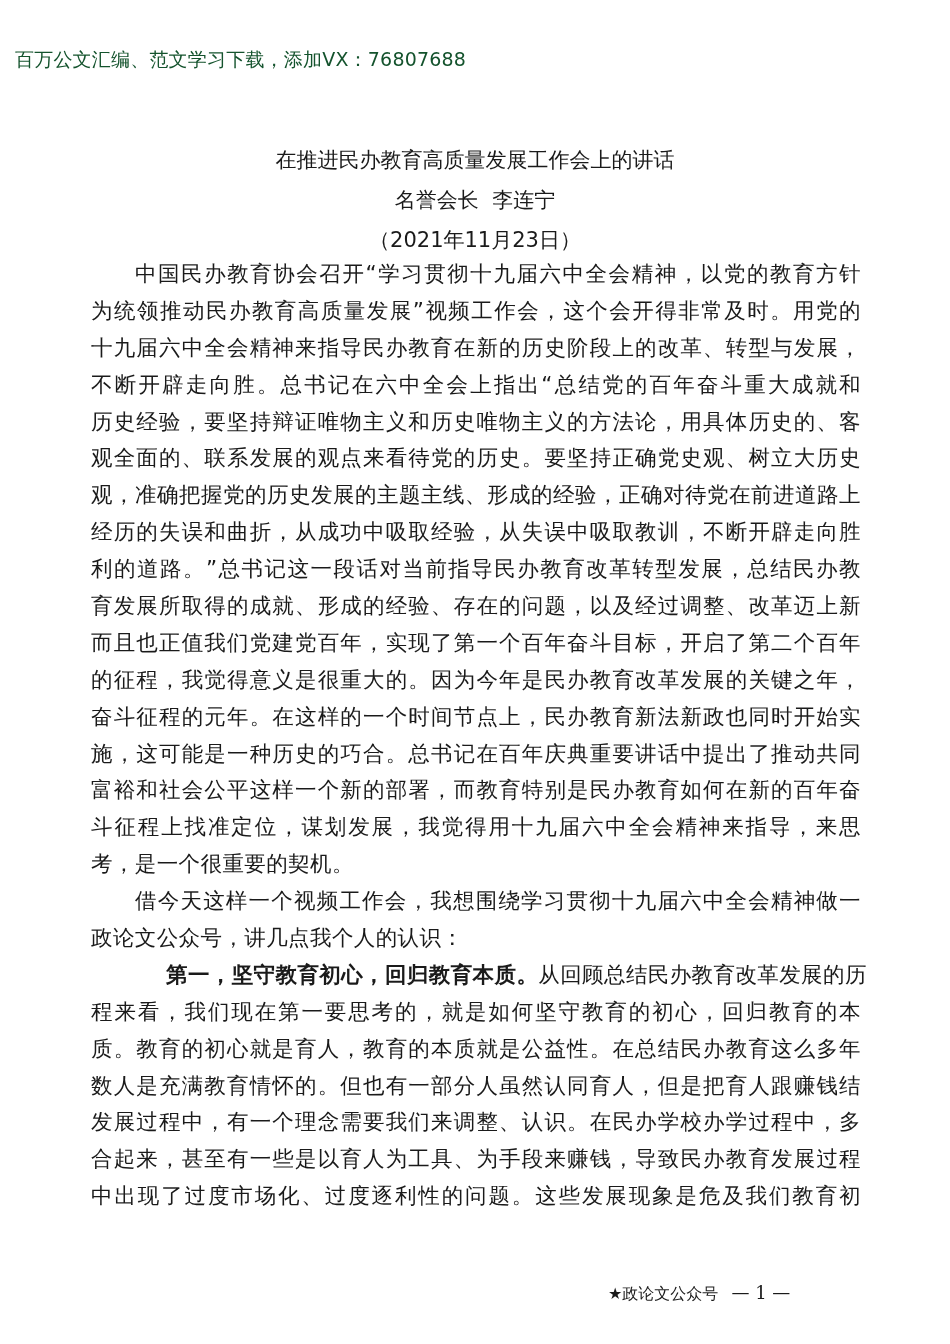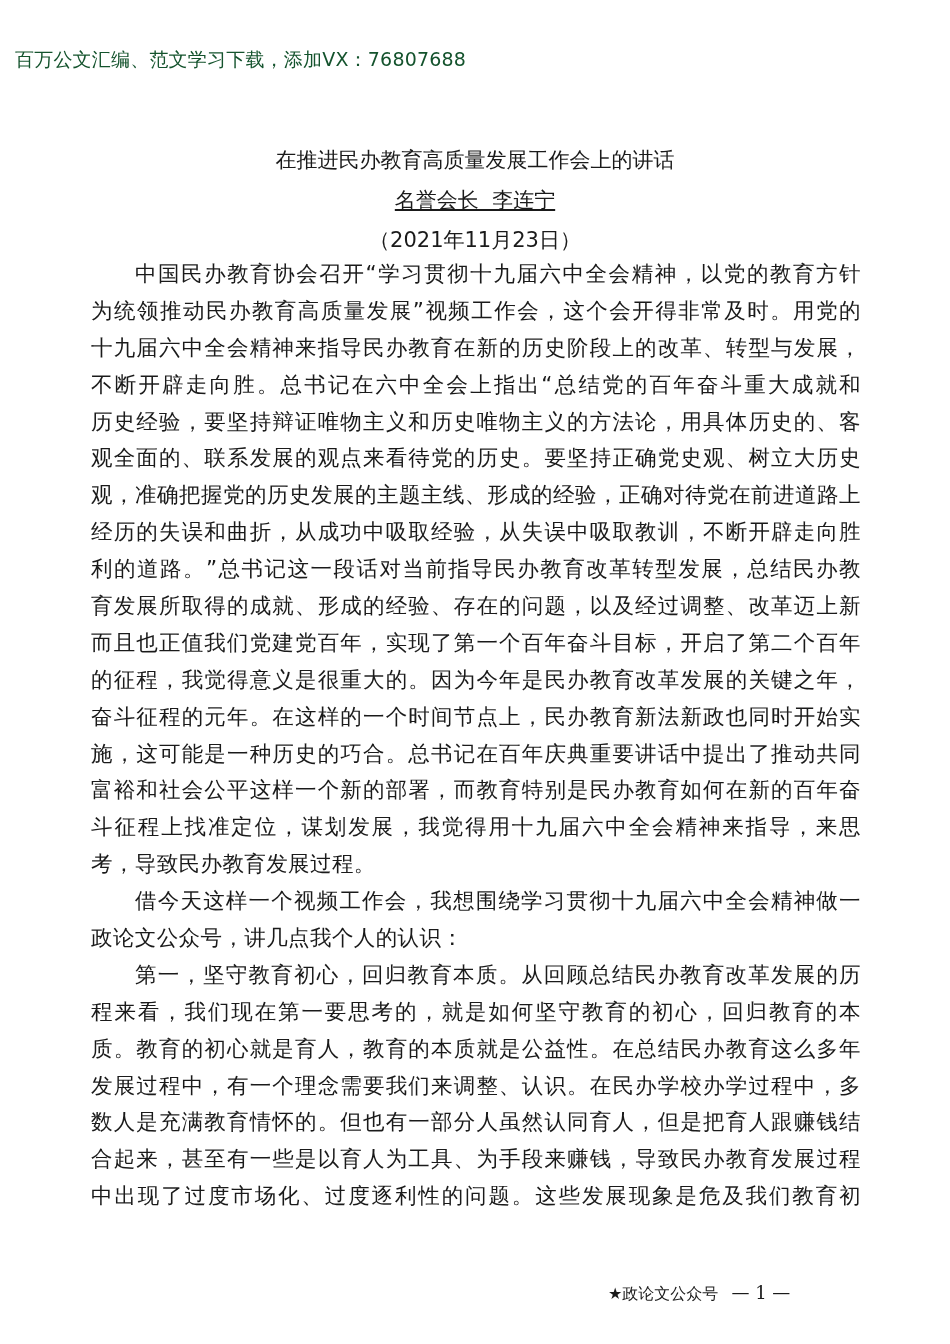--- a/index.html
+++ b/index.html
@@ -63,21 +63,22 @@
       height: 36.9px;
       text-align-last: justify;
     }
     .line.last {
       text-align-last: left;
     }
     .indent {
       padding-left: 44px;
     }
     .bold {
-      font-weight: normal;
+      font-weight: bold;
+      margin-left: 31px;
     }
     .footer {
       position: absolute;
       top: 1281px;
       left: 608px;
       font-size: 16px;
       line-height: 24px;
       white-space: nowrap;
     }
     .footer .page-num {
@@ -88,21 +89,21 @@
   </style>
 </head>
 <body>
 
 <div class="page">
 
   <div class="watermark">百万公文汇编、范文学习下载，添加VX：76807688</div>
 
   <div class="title-block">
     <div>在推进民办教育高质量发展工作会上的讲话</div>
-    <div style="white-space:pre;text-decoration:underline;">名誉会长  李连宁</div>
+    <div style="white-space:pre;">名誉会长  李连宁</div>
     <div>（2021年11月23日）</div>
   </div>
 
   <div class="body">
 
     <div>
       <span class="line indent">中国民办教育协会召开“学习贯彻十九届六中全会精神，以党的教育方针</span>
       <span class="line">为统领推动民办教育高质量发展”视频工作会，这个会开得非常及时。用党的</span>
       <span class="line">十九届六中全会精神来指导民办教育在新的历史阶段上的改革、转型与发展，</span>
       <span class="line">不断开辟走向胜。总书记在六中全会上指出“总结党的百年奋斗重大成就和</span>
@@ -111,34 +112,34 @@
       <span class="line">观，准确把握党的历史发展的主题主线、形成的经验，正确对待党在前进道路上</span>
       <span class="line">经历的失误和曲折，从成功中吸取经验，从失误中吸取教训，不断开辟走向胜</span>
       <span class="line">利的道路。”总书记这一段话对当前指导民办教育改革转型发展，总结民办教</span>
       <span class="line">育发展所取得的成就、形成的经验、存在的问题，以及经过调整、改革迈上新</span>
       <span class="line">而且也正值我们党建党百年，实现了第一个百年奋斗目标，开启了第二个百年</span>
       <span class="line">的征程，我觉得意义是很重大的。因为今年是民办教育改革发展的关键之年，</span>
       <span class="line">奋斗征程的元年。在这样的一个时间节点上，民办教育新法新政也同时开始实</span>
       <span class="line">施，这可能是一种历史的巧合。总书记在百年庆典重要讲话中提出了推动共同</span>
       <span class="line">富裕和社会公平这样一个新的部署，而教育特别是民办教育如何在新的百年奋</span>
       <span class="line">斗征程上找准定位，谋划发展，我觉得用十九届六中全会精神来指导，来思</span>
-      <span class="line last">考，导致民办教育发展过程。</span>
+      <span class="line last">考，是一个很重要的契机。</span>
     </div>
 
     <div>
       <span class="line indent">借今天这样一个视频工作会，我想围绕学习贯彻十九届六中全会精神做一</span>
       <span class="line last">政论文公众号，讲几点我个人的认识：</span>
     </div>
 
     <div>
       <span class="line indent"><span class="bold">第一，坚守教育初心，回归教育本质。</span><span>从回顾总结民办教育改革发展的历</span></span>
       <span class="line">程来看，我们现在第一要思考的，就是如何坚守教育的初心，回归教育的本</span>
       <span class="line">质。教育的初心就是育人，教育的本质就是公益性。在总结民办教育这么多年</span>
+      <span class="line">数人是充满教育情怀的。但也有一部分人虽然认同育人，但是把育人跟赚钱结</span>
       <span class="line">发展过程中，有一个理念需要我们来调整、认识。在民办学校办学过程中，多</span>
-      <span class="line">数人是充满教育情怀的。但也有一部分人虽然认同育人，但是把育人跟赚钱结</span>
       <span class="line">合起来，甚至有一些是以育人为工具、为手段来赚钱，导致民办教育发展过程</span>
       <span class="line">中出现了过度市场化、过度逐利性的问题。这些发展现象是危及我们教育初</span>
     </div>
 
   </div>
 
   <div class="footer">
     <span>★政论文公众号</span>
     <span class="page-num">— 1 —</span>
   </div>

